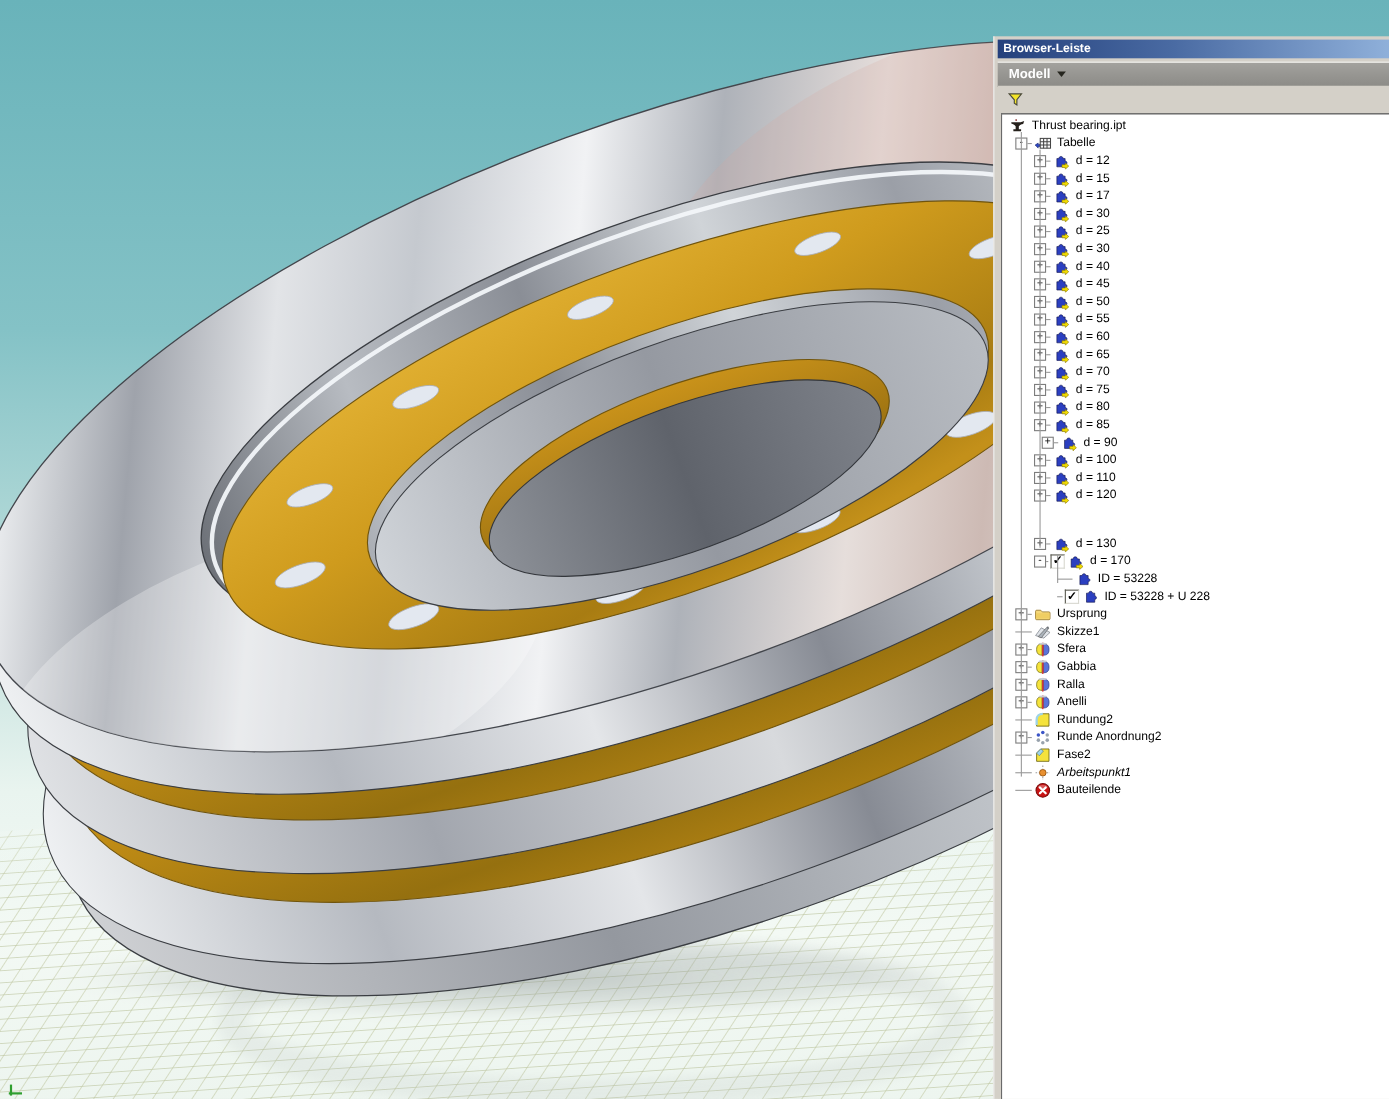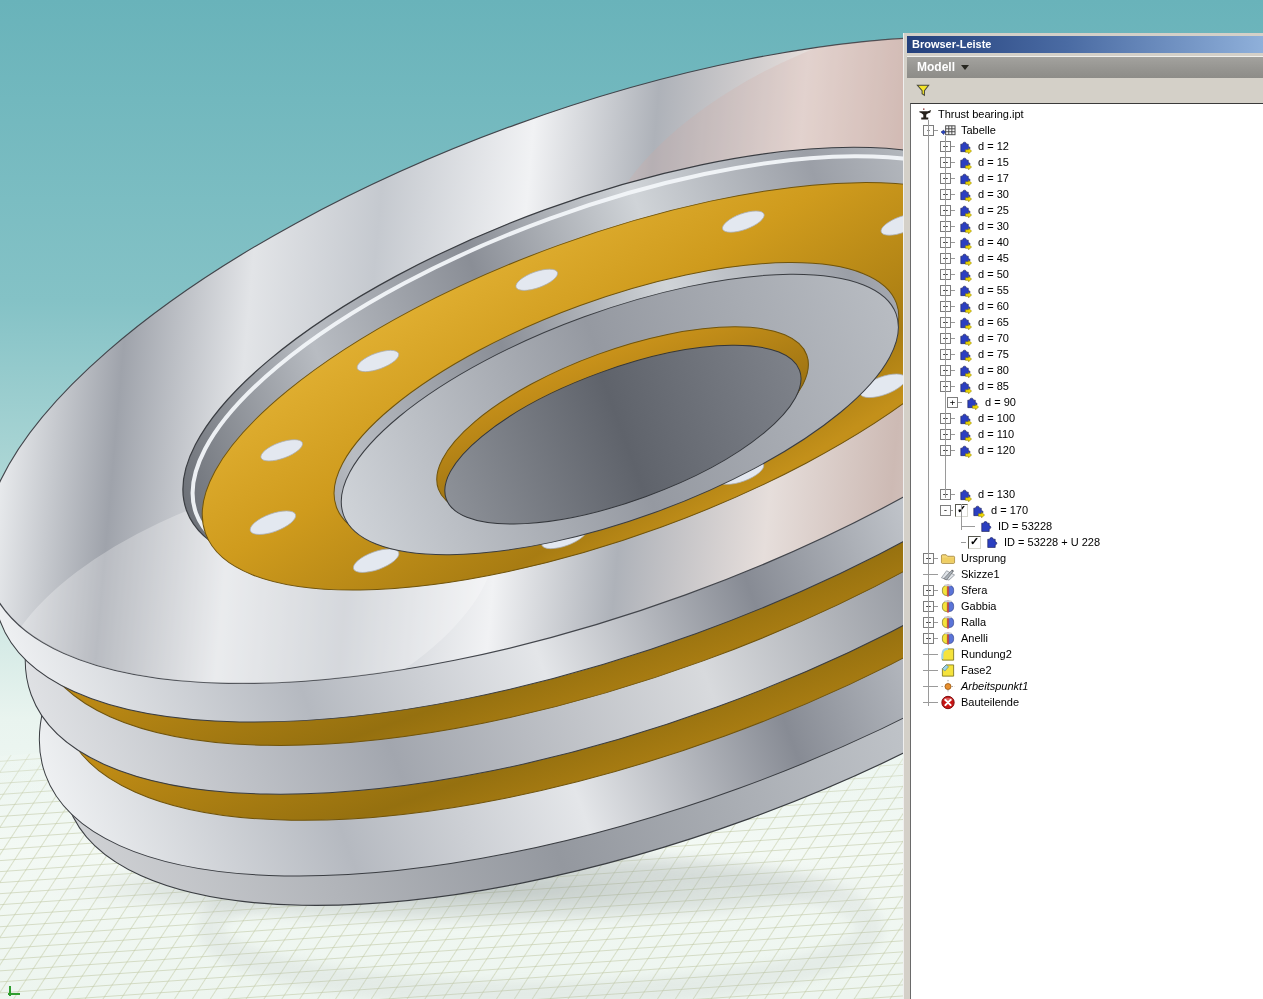--- a/index.html
+++ b/index.html
@@ -570,20 +570,37 @@
             <span class="stub" style="width: 15px;"></span>
             <span class="ticon">
               <svg width="16" height="15" viewBox="0 0 16 16">
                 <path d="M2 14V8C2 4.2 4.5 2 8 2h6v12z" fill="#f5e33c" stroke="#6b6410" stroke-width=".8"></path>
                 <path d="M2 13V8C2 4.2 4.5 2 8 2" fill="none" stroke="#9fd4e8" stroke-width="2.2"></path>
               </svg>
             </span>
             <span class="tlabel">Rundung2</span>
           </div>
           <div class="trow" style="padding-left: 12px;">
+            <span class="expander">+</span>
+            <span class="stub" style="width: 4px;"></span>
+            <span class="ticon">
+              <svg width="16" height="15" viewBox="0 0 16 16">
+                <g>
+                  <circle cx="8" cy="3" r="1.7" fill="#3b55c8"></circle>
+                  <circle cx="3.7" cy="5.5" r="1.7" fill="#3b55c8"></circle>
+                  <circle cx="3.7" cy="10.5" r="1.7" fill="#98a2ac"></circle>
+                  <circle cx="8" cy="13" r="1.7" fill="#98a2ac"></circle>
+                  <circle cx="12.3" cy="10.5" r="1.7" fill="#98a2ac"></circle>
+                  <circle cx="12.3" cy="5.5" r="1.7" fill="#98a2ac"></circle>
+                </g>
+              </svg>
+            </span>
+            <span class="tlabel">Runde Anordnung2</span>
+          </div>
+          <div class="trow" style="padding-left: 12px;">
             <span class="stub" style="width: 15px;"></span>
             <span class="ticon">
               <svg width="16" height="15" viewBox="0 0 16 16">
                 <path d="M6 2h8v12H2V6z" fill="#f5e33c" stroke="#6b6410" stroke-width=".8"></path>
                 <path d="M6 2L2 6l2.6 2.6L8.6 4z" fill="#9fd4e8" stroke="#4a7a90" stroke-width=".6"></path>
               </svg>
             </span>
             <span class="tlabel">Fase2</span>
           </div>
           <div class="trow" style="padding-left: 12px; font-style: italic;">

